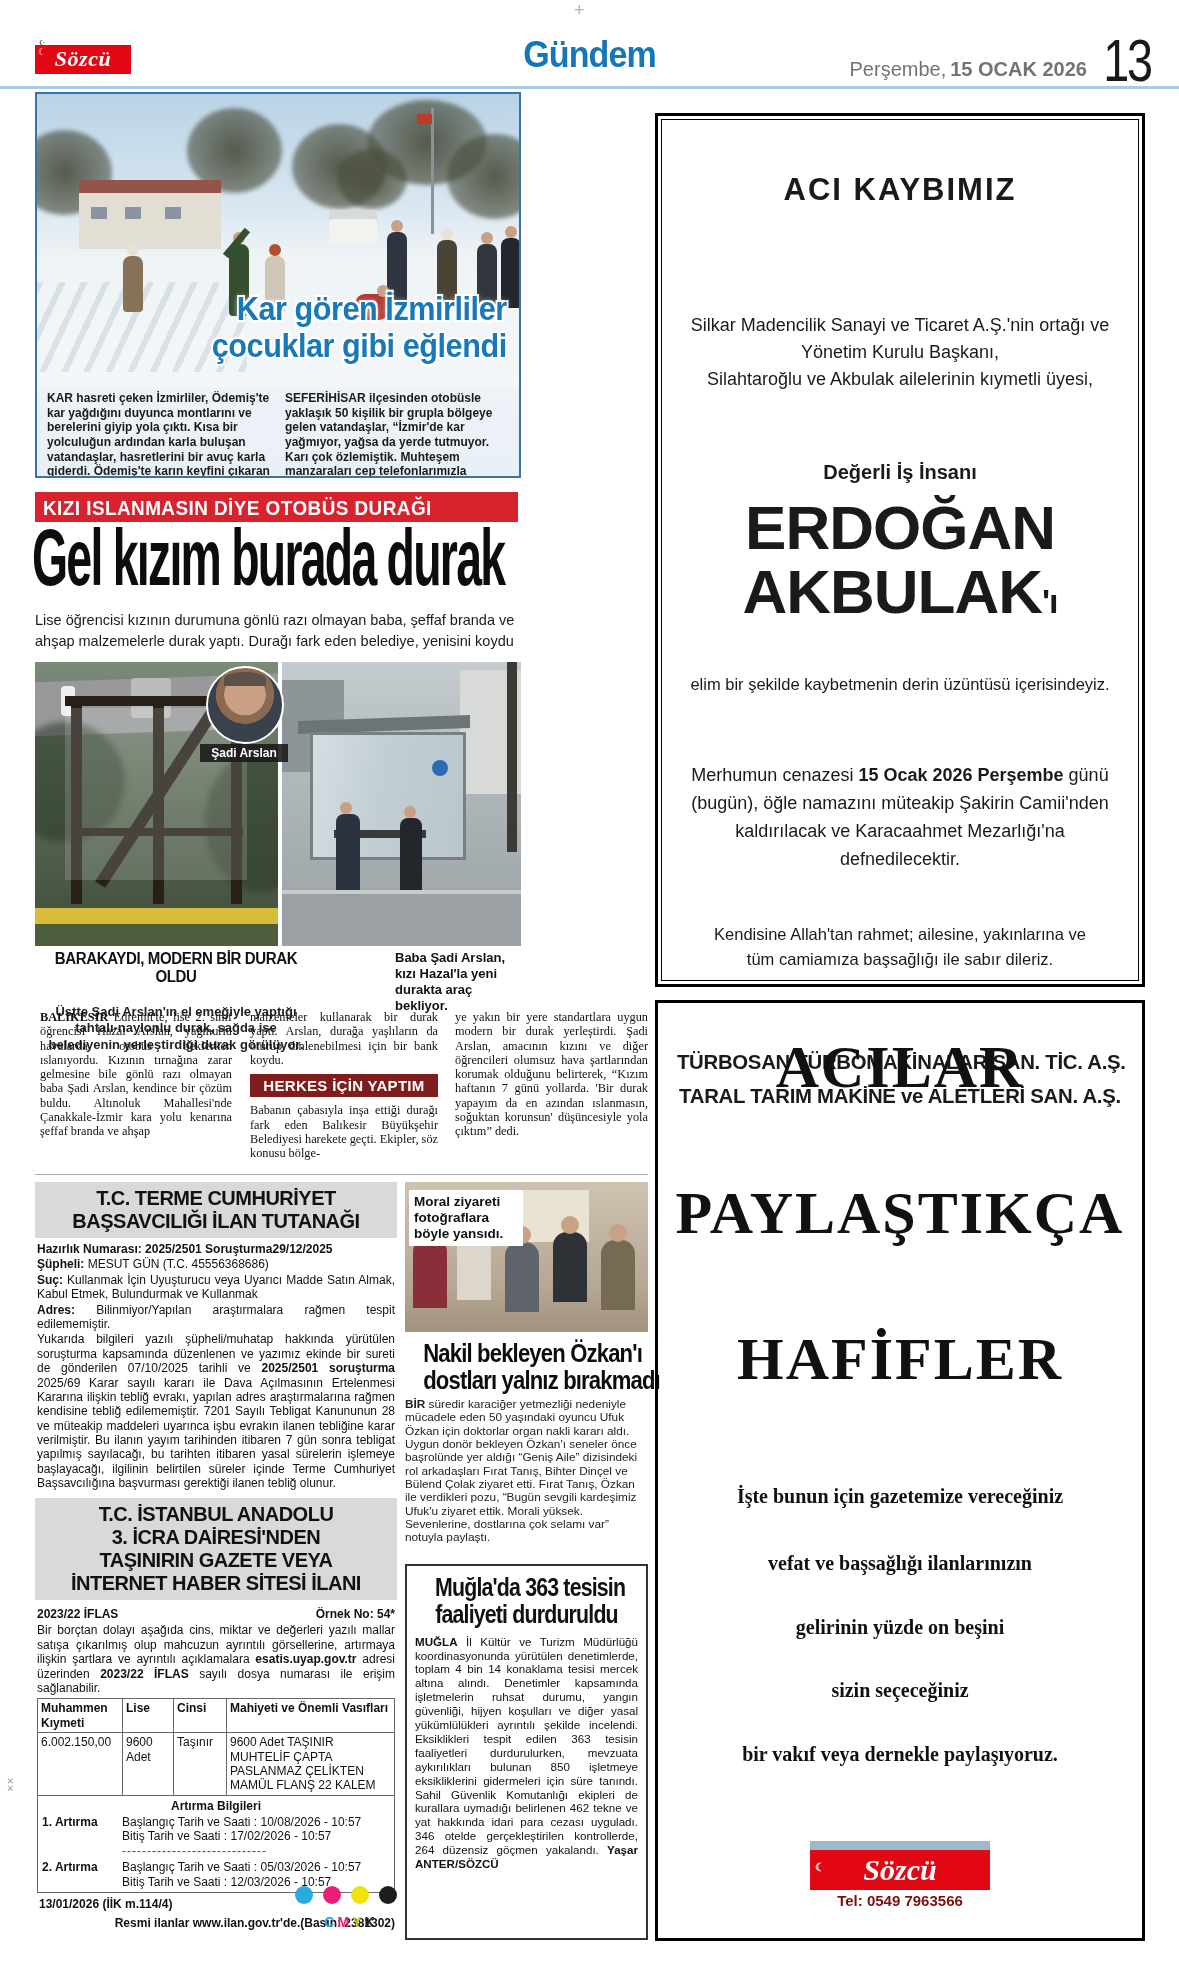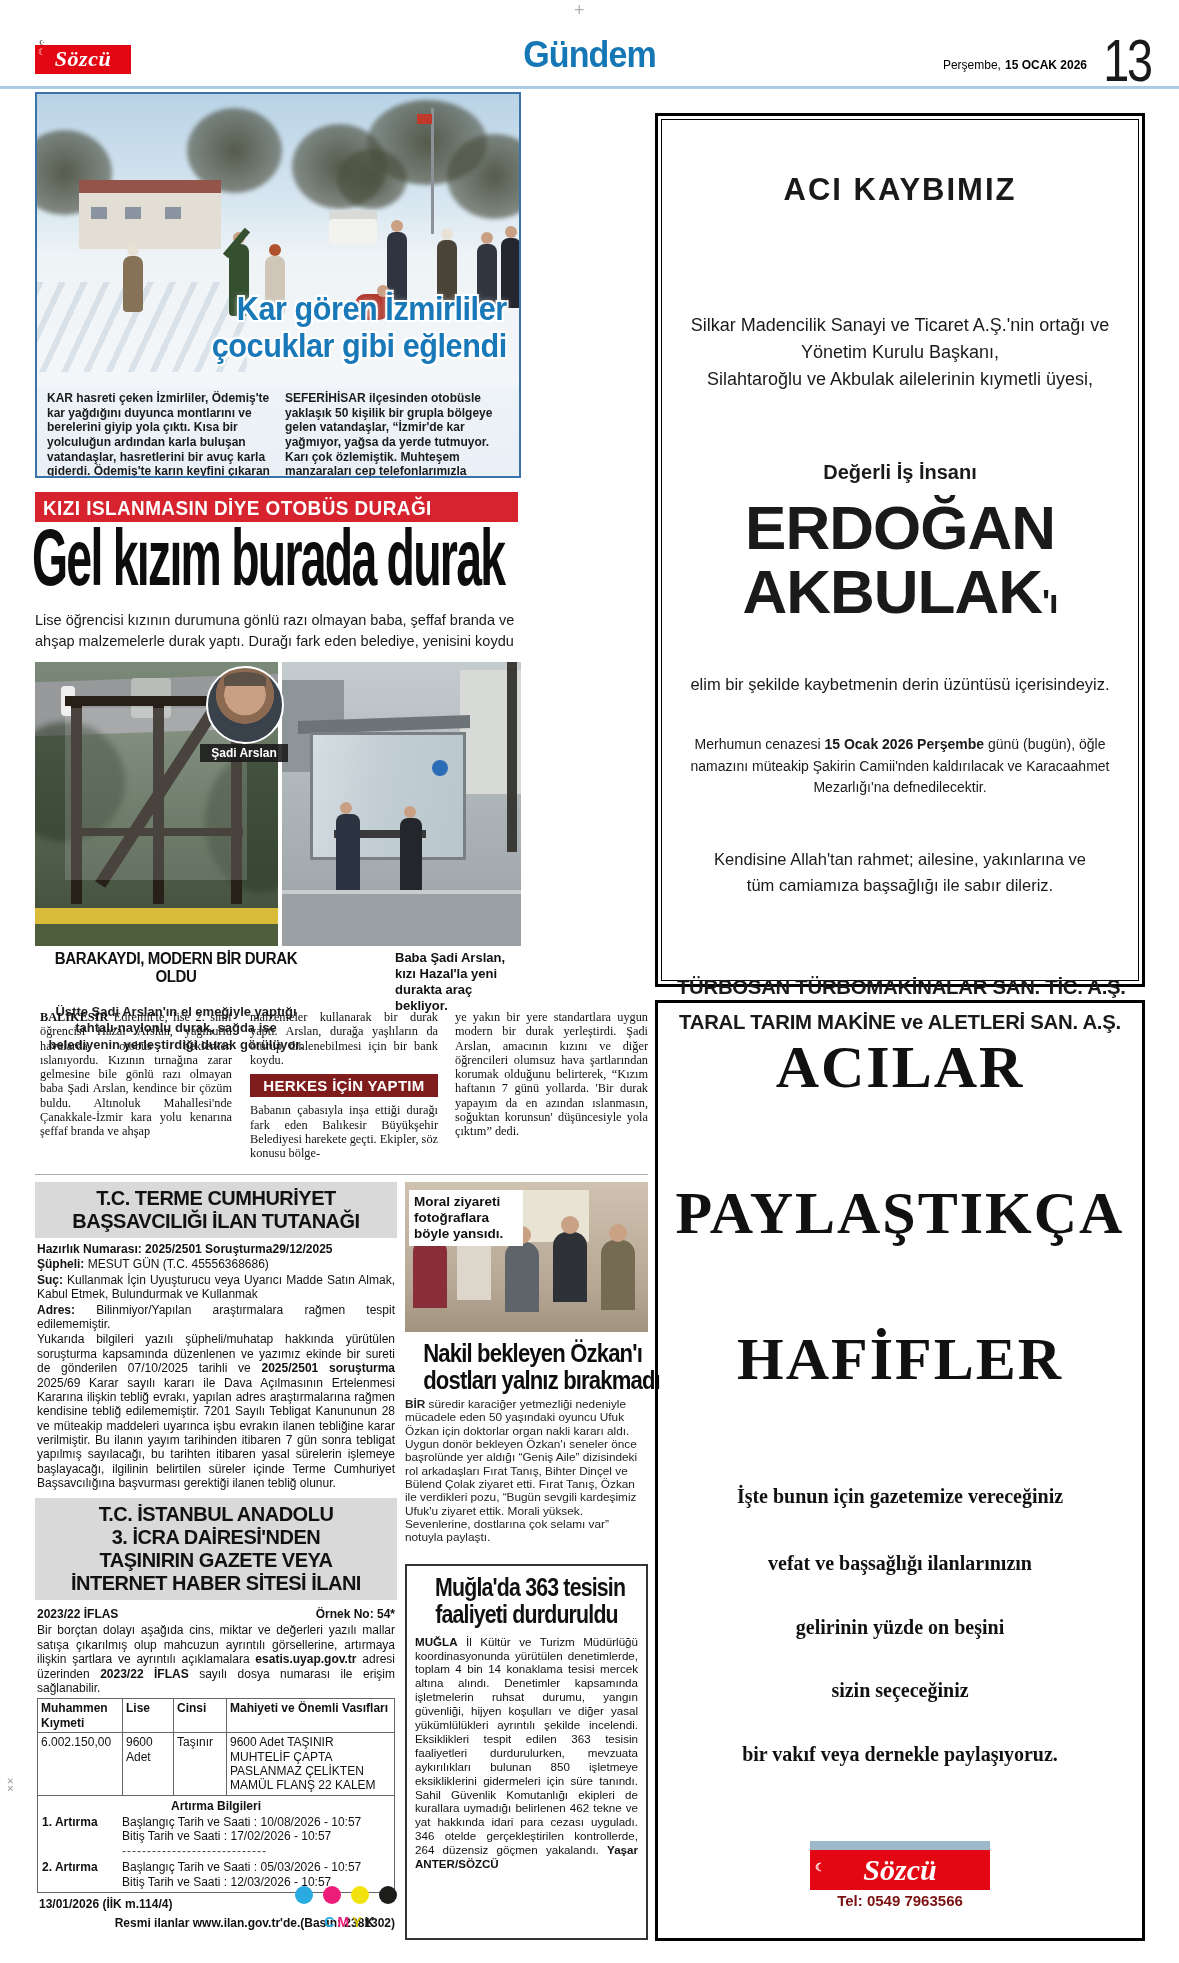--- a/index.html
+++ b/index.html
@@ -9,21 +9,21 @@
   
   .regcross{left:574px;top:0px;color:#b3b3b3;font-size:18px;}
   .edge-marks{left:2px;top:1780px;color:#9a9a9a;font-size:9px;line-height:1;transform:rotate(90deg);}
   .logo{left:35px;top:45px;width:96px;height:29px;background:#e30613;text-align:center;}
   .logo .crescent{position:absolute;left:3px;top:2px;color:#fff;font-size:9px;}
   .logo .mini{position:absolute;left:4px;top:-6px;color:#4a4a4a;font-size:7px;letter-spacing:1px;}
   .logo-word{color:#fff;font-family:"Liberation Serif",serif;font-style:italic;font-weight:bold;
              font-size:22px;line-height:28px;letter-spacing:.5px;}
   .section-title{left:0;width:1179px;top:34px;text-align:center;color:#1577b5;font-weight:bold;
                  font-size:37px;letter-spacing:-1px;transform:scaleX(.92);}
-  .dateline{right:92px;top:58px;font-size:12px;color:#000000;}
+  .dateline{right:92px;top:58px;font-size:20px;color:#737373;}
   .dateline b{margin-left:4px;}
   .pageno{right:28px;top:26px;font-size:60px;font-weight:400;letter-spacing:-3px;transform:scaleX(.78);transform-origin:right;color:#1a1a1a;}
   .header-rule{left:0;top:86px;width:1179px;height:3px;background:#a9cbe3;}
   
   .snow-box{left:35px;top:92px;width:486px;height:386px;border:2px solid #3a73a8;box-sizing:border-box;background:#eef3f8;overflow:hidden;}
   .snow-photo{position:absolute;left:0;top:0;right:0;height:294px;overflow:hidden;
       background:linear-gradient(180deg,#b9d3e6 0%,#d9e7f1 38%,#eef3f6 55%,#f4f7fa 100%);padding-left:40px;}
   .tree{position:absolute;width:95px;height:85px;border-radius:50%;background:radial-gradient(circle,rgba(72,76,58,.9),rgba(72,76,58,.45));filter:blur(2px);}
   .building{position:absolute;left:42px;top:86px;width:142px;height:56px;background:#e3ded3;border-top:13px solid #95544a;}
   .building i{position:absolute;display:block;width:16px;height:12px;background:#8a94a0;top:14px;}
@@ -129,21 +129,21 @@
   
   .obit{left:655px;top:113px;width:490px;height:874px;border:3px solid #000;box-sizing:border-box;}
   .obit::before{content:"";position:absolute;left:3px;top:3px;right:3px;bottom:3px;border:1px solid #000;}
   .obit-inner{position:absolute;left:12px;right:12px;top:0;text-align:center;color:#1a1a1a;}
   .obit-title{margin-top:56px;font-size:31px;font-weight:bold;letter-spacing:2px;}
   .obit-org{margin-top:104px;font-size:18px;line-height:1.5;}
   .obit-honor{margin-top:68px;font-size:20px;font-weight:bold;}
   .obit-name{margin-top:12px;font-size:62px;font-weight:bold;line-height:1.04;letter-spacing:-1px;}
   .obit-name .sfx{font-size:34px;font-weight:bold;}
   .obit-sorrow{margin-top:50px;font-size:16.5px;}
-  .obit-funeral{margin:40px auto 0 auto;max-width:428px;font-size:14px;line-height:1.55;}
+  .obit-funeral{margin:68px auto 0 auto;max-width:428px;font-size:18px;line-height:1.55;}
   .obit-prayer{margin:48px auto 0 auto;max-width:390px;font-size:16.5px;line-height:1.55;}
   .obit-cos{margin-top:72px;font-size:21px;font-weight:bold;line-height:1.65;letter-spacing:-.3px;white-space:nowrap;transform:scaleX(.97);}
   
   .adbox{left:655px;top:1000px;width:490px;height:941px;border:3px solid #000;box-sizing:border-box;
       font-family:"Liberation Serif",serif;text-align:center;color:#111;}
   .ad-big{position:absolute;left:0;width:484px;font-weight:bold;font-size:60px;letter-spacing:2px;}
   .ad-line{position:absolute;left:0;width:484px;font-weight:bold;font-size:20px;}
   .ad-logo{position:absolute;left:152px;top:838px;width:180px;}
   .ad-logo .strip{height:9px;background:#9db9c9;}
   .ad-logo .redbox{position:relative;background:#e30613;color:#fff;font-style:italic;font-weight:bold;

